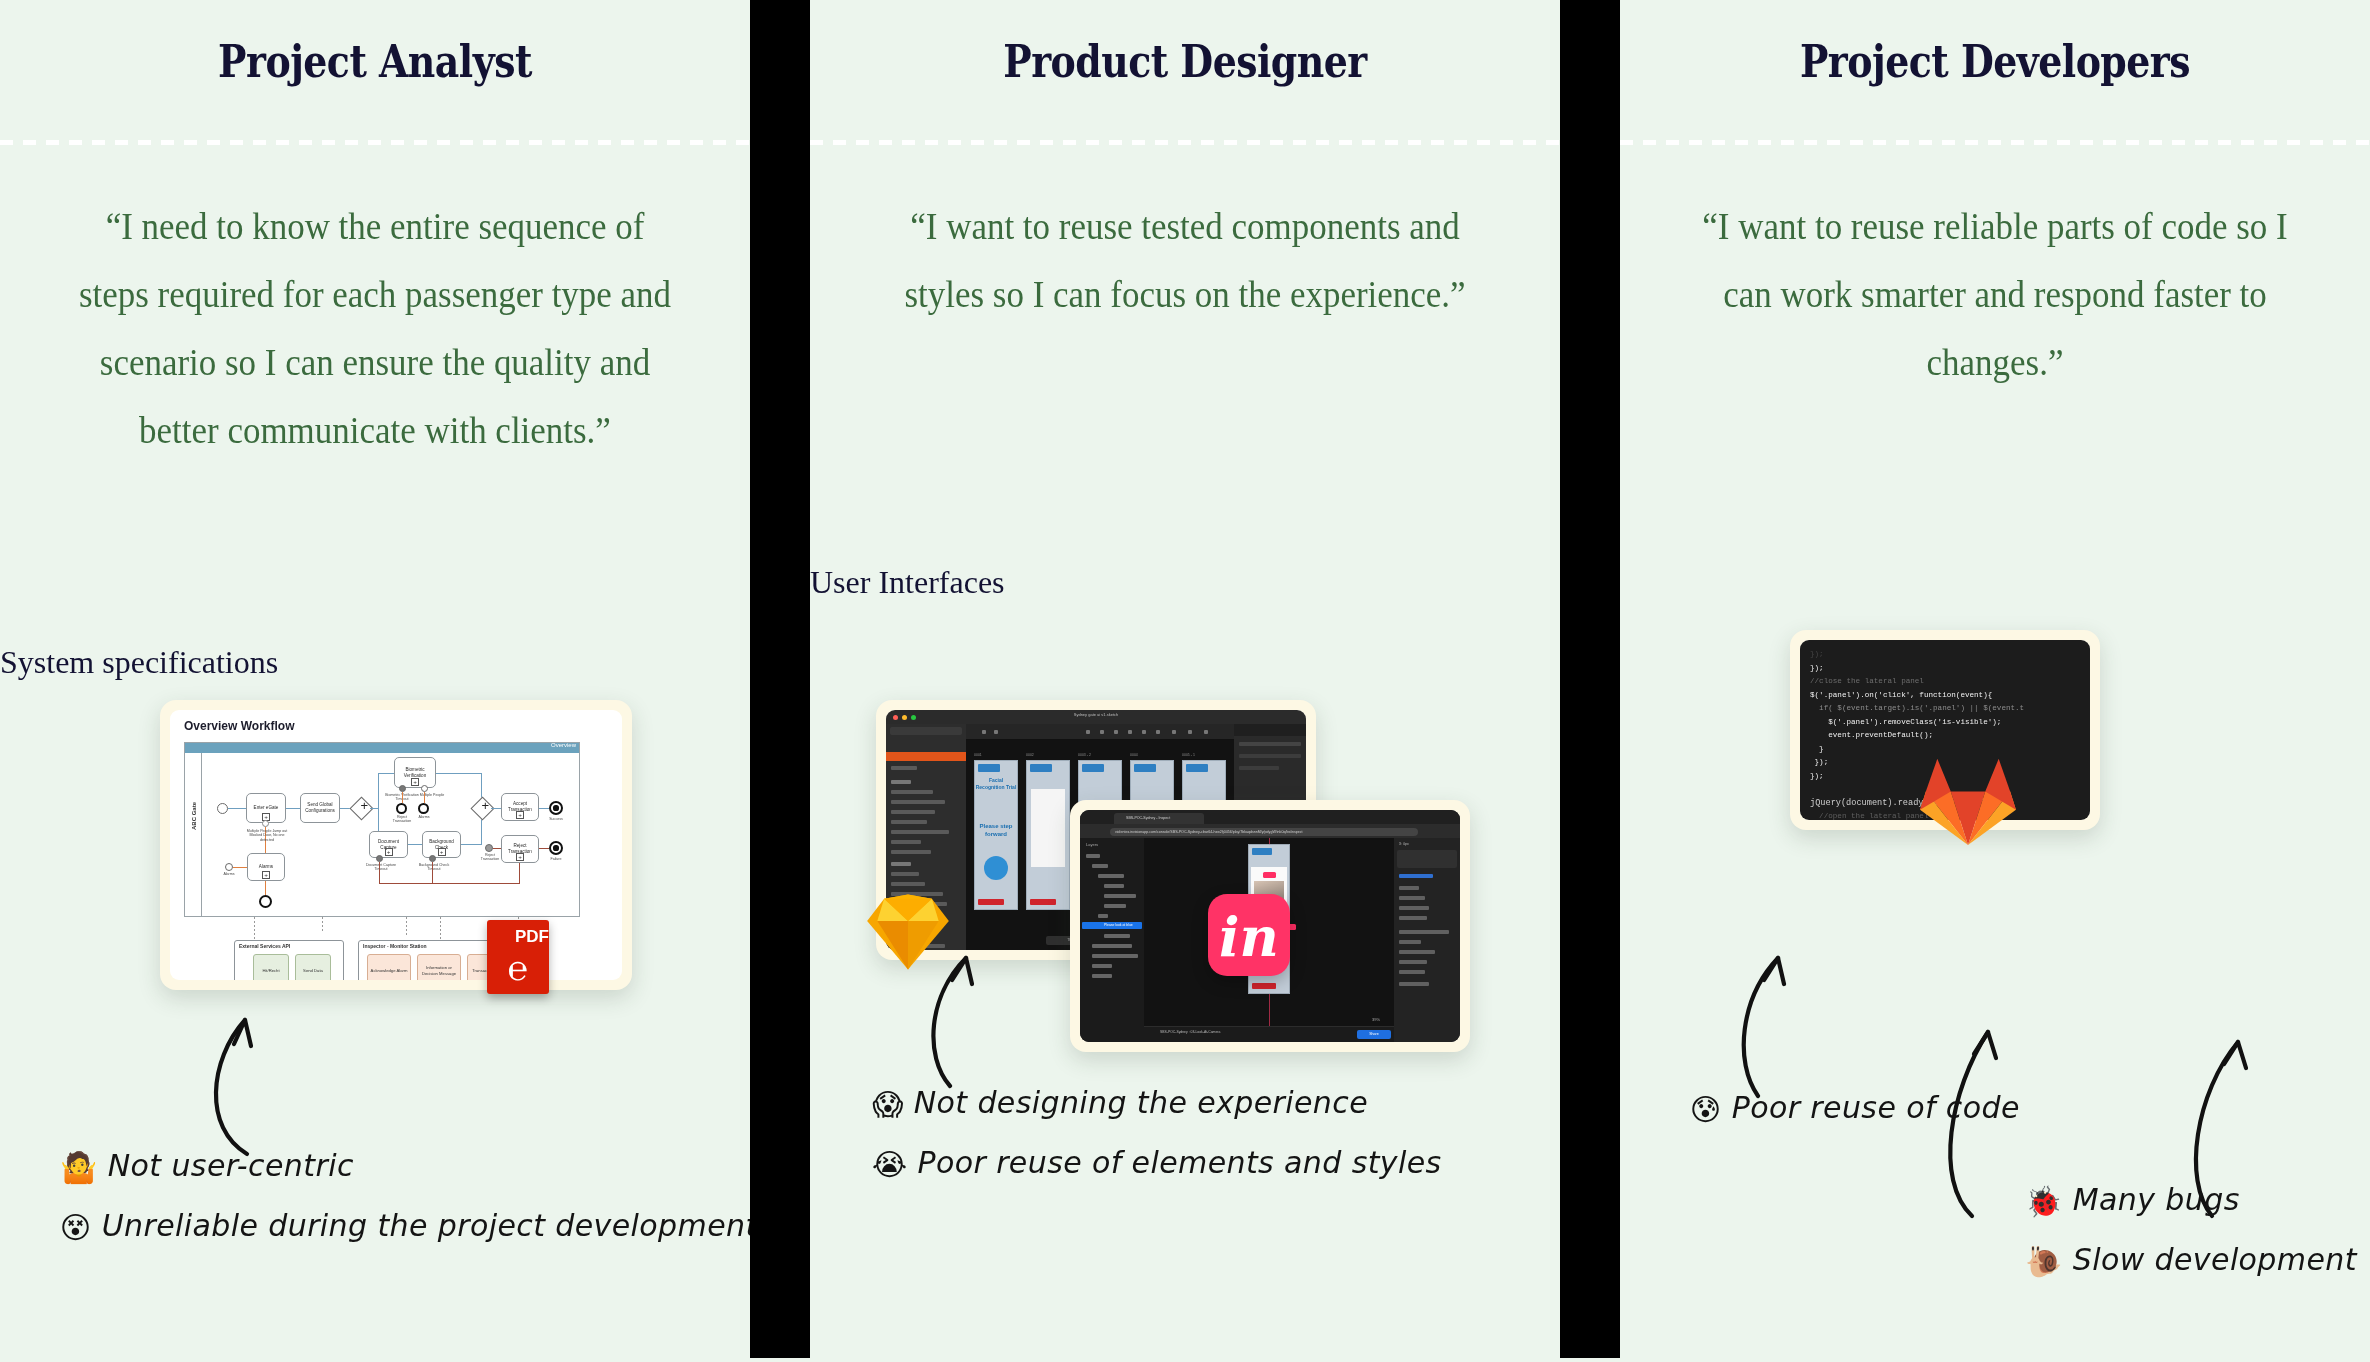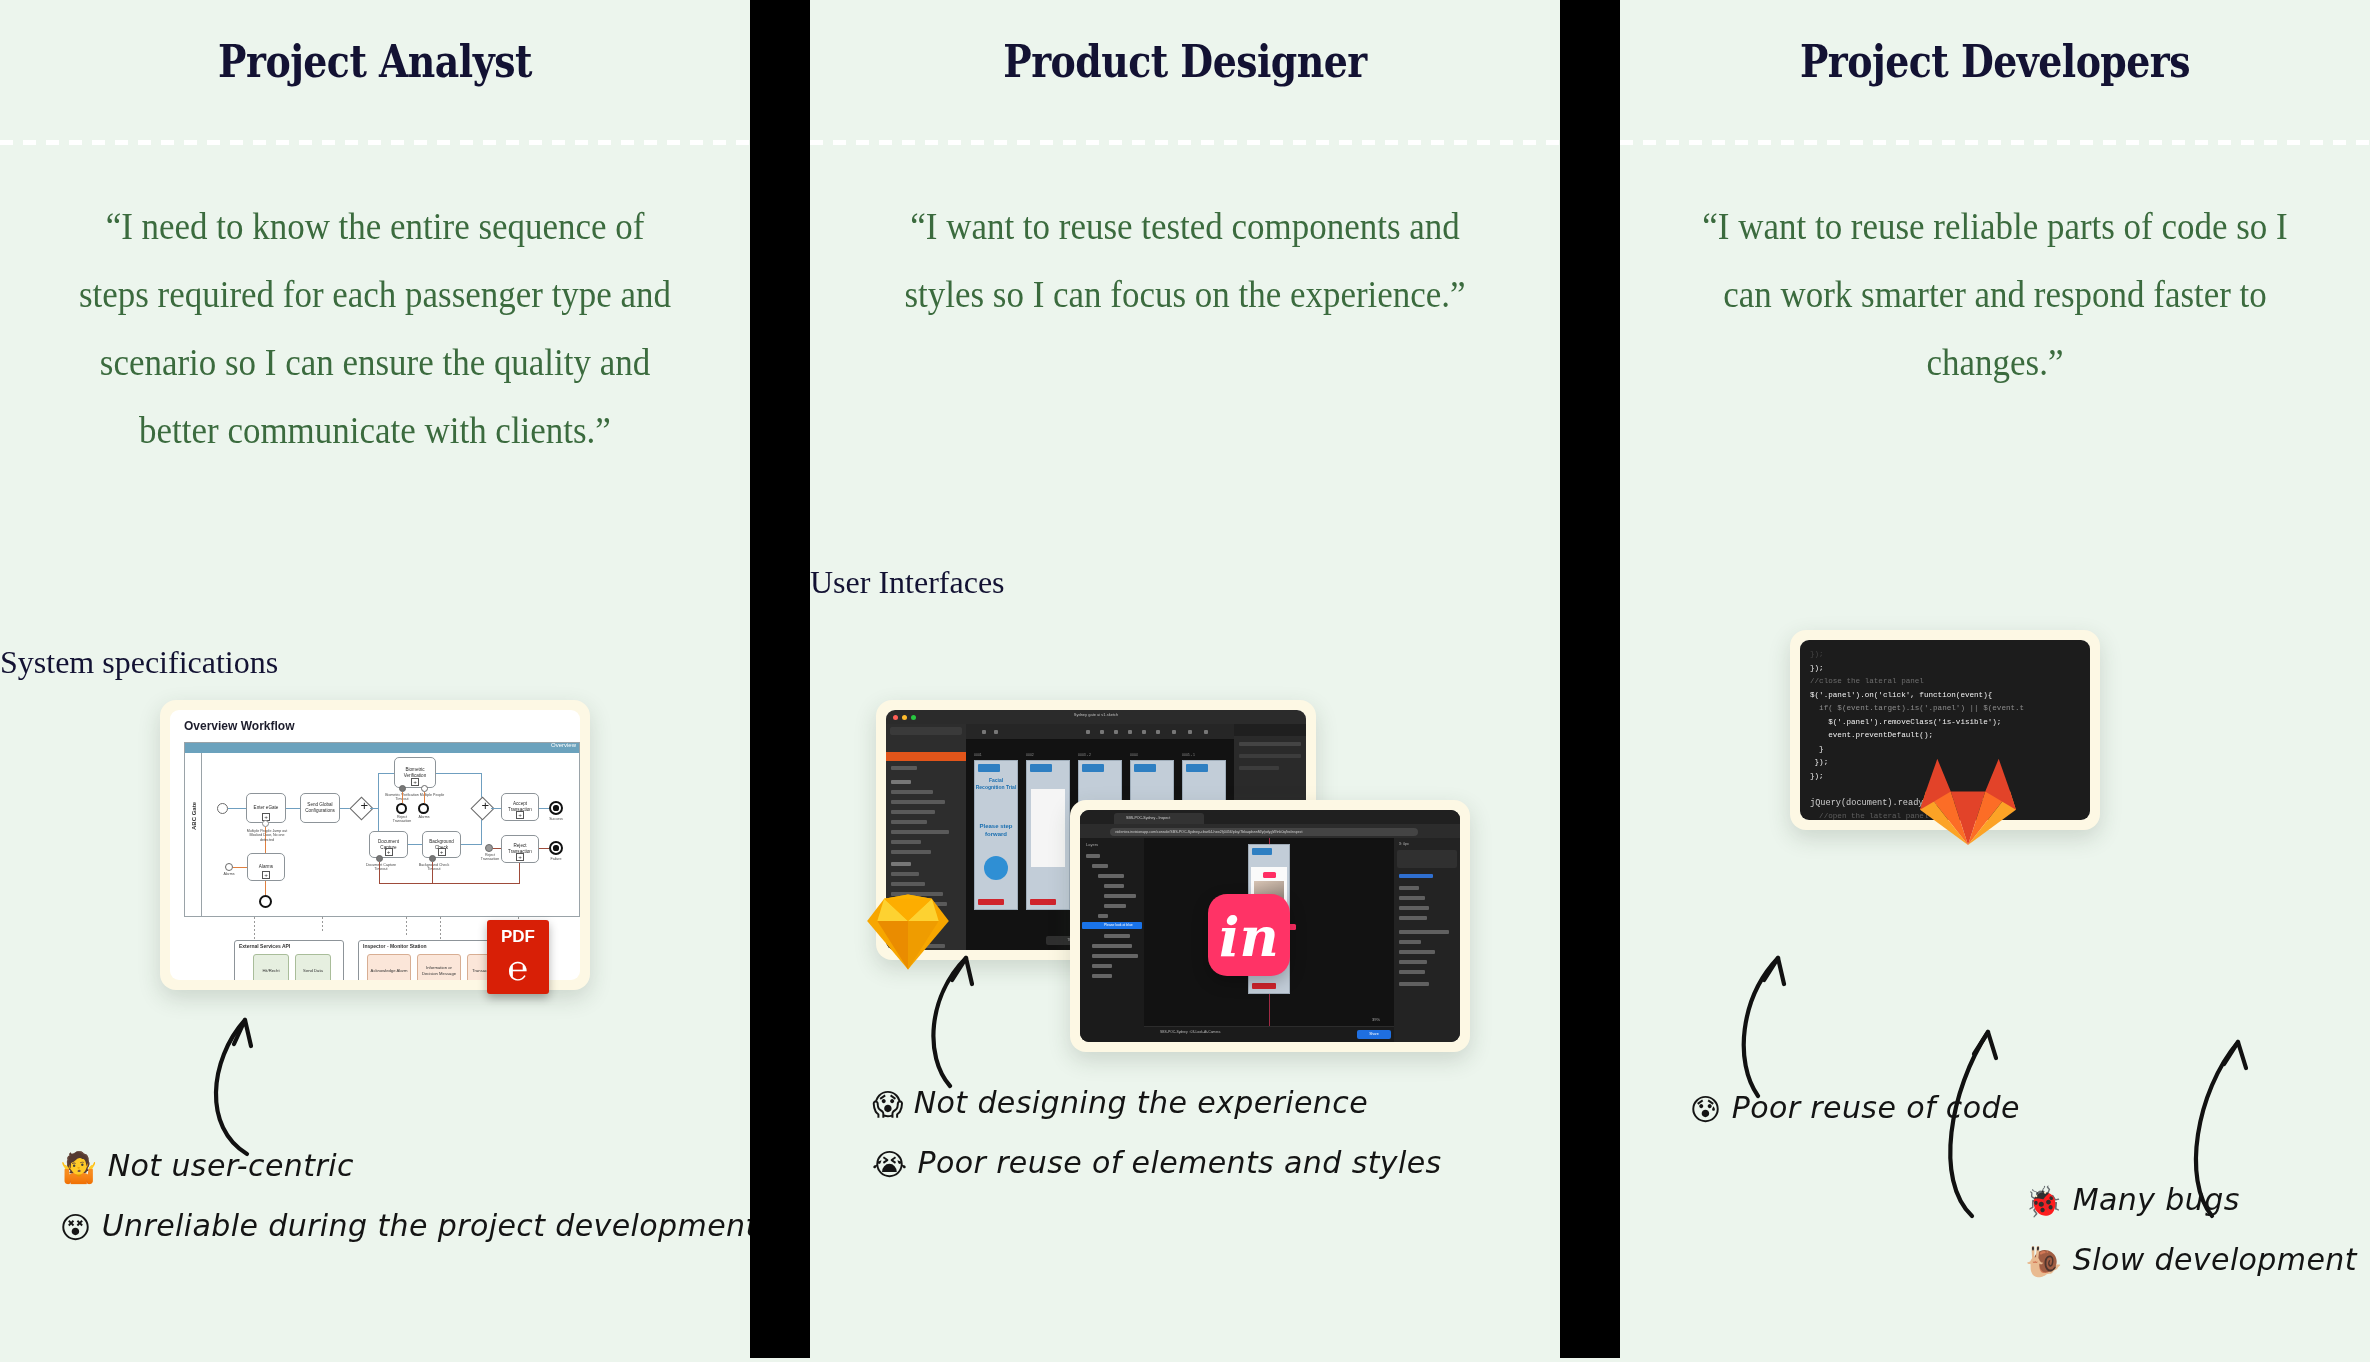--- a/index.html
+++ b/index.html
@@ -96,21 +96,21 @@
   }
   .shot-inner {
     width: 100%; height: 100%;
     border-radius: 9px;
     overflow: hidden;
     position: relative;
     background: #ffffff;
   }
 
   
-  #workflow-shot { left: 160px; top: 700px; width: 430px; height: 290px; }
+  #workflow-shot { left: 160px; top: 700px; width: 472px; height: 290px; }
   .wf-title {
     position: absolute; left: 14px; top: 9px;
     font-family: "Liberation Sans", sans-serif;
     font-weight: 700; font-size: 12px; color: #1d1d2c;
   }
   .wf-pool {
     position: absolute; left: 14px; top: 32px;
     width: 396px; height: 175px;
     border: 1px solid #9aa3a8;
     background: #ffffff;
@@ -203,21 +203,21 @@
   
   .pdf-badge {
     position: absolute; left: 487px; top: 920px;
     width: 62px; height: 74px;
     background: #d81f06; border-radius: 3px;
     box-shadow: 0 4px 10px rgba(0,0,0,0.3);
     color: #fff; font-family: "Liberation Sans", sans-serif;
   }
   .pdf-badge .pdf-text {
     position: absolute; left: 0; right: 0; top: 7px;
-    text-align: center; font-weight: 700; font-size: 17px;
+    text-align: right; font-weight: 700; font-size: 17px;
   }
   .pdf-badge .pdf-swirl {
     position: absolute; left: 0; right: 0; top: 30px;
     text-align: center; font-size: 34px; line-height: 36px; font-weight: 700;
     font-family: "DejaVu Serif", serif;
   }
 
   
   #sketch-shot { left: 66px; top: 700px; width: 440px; height: 260px; }
   .mac-bar {

